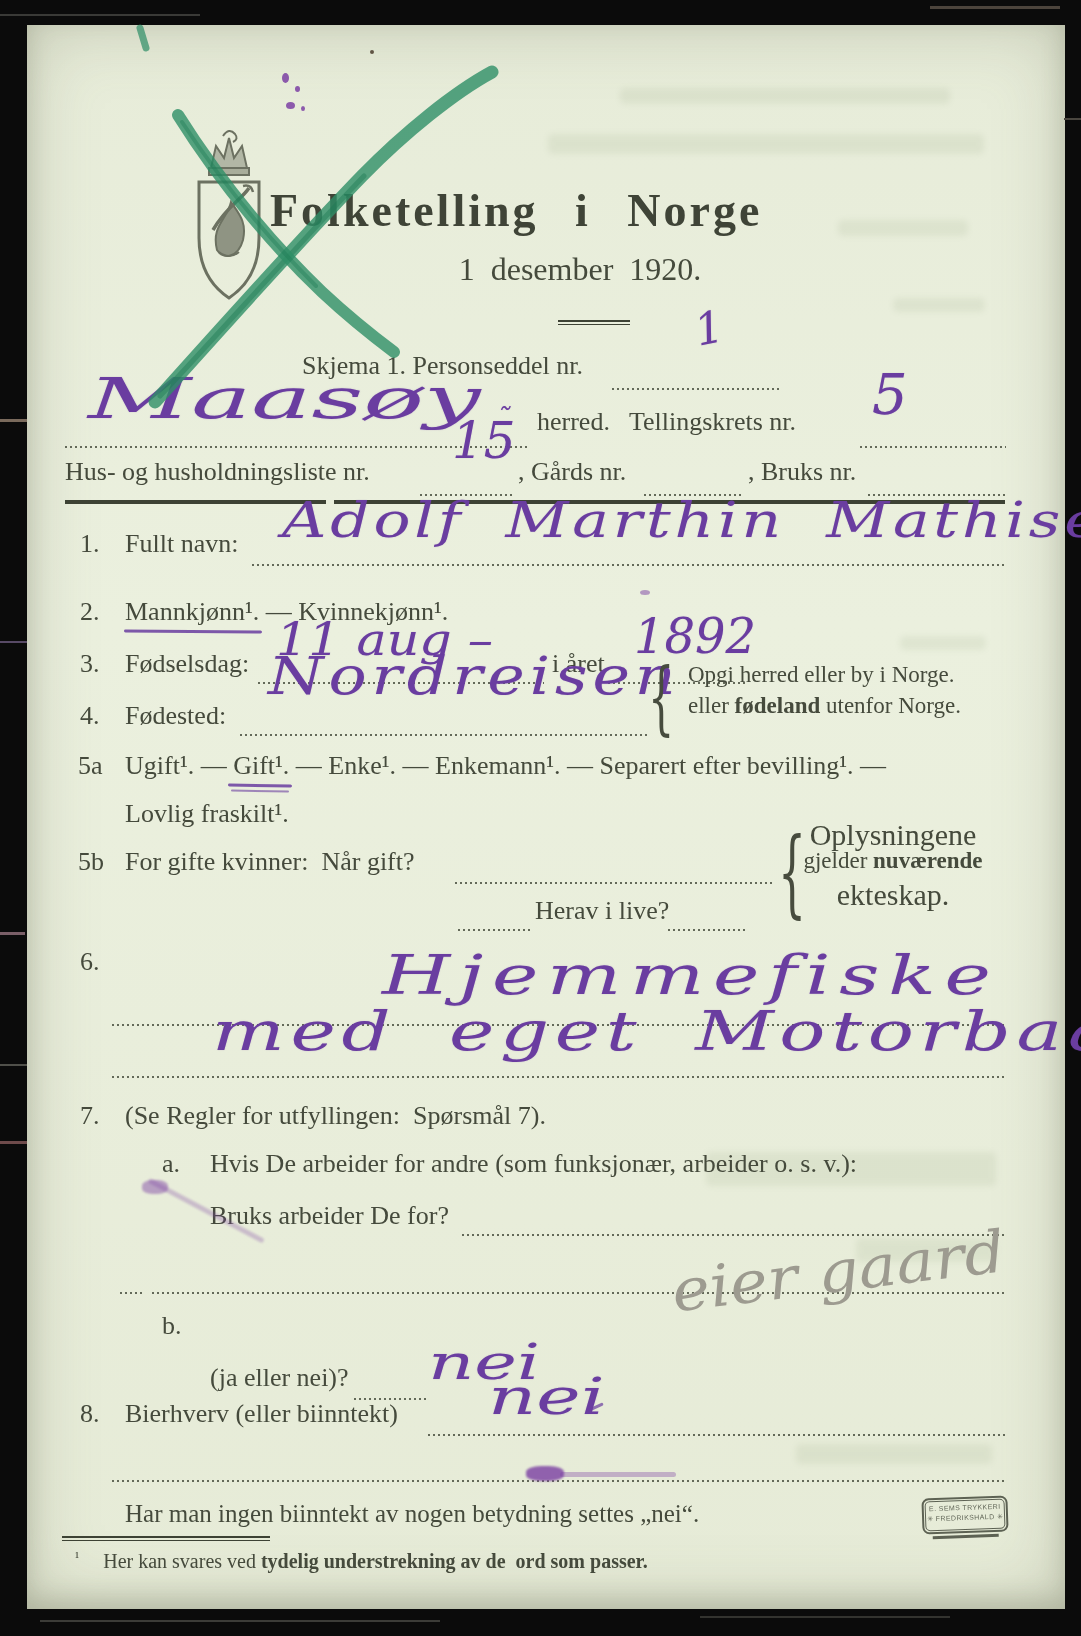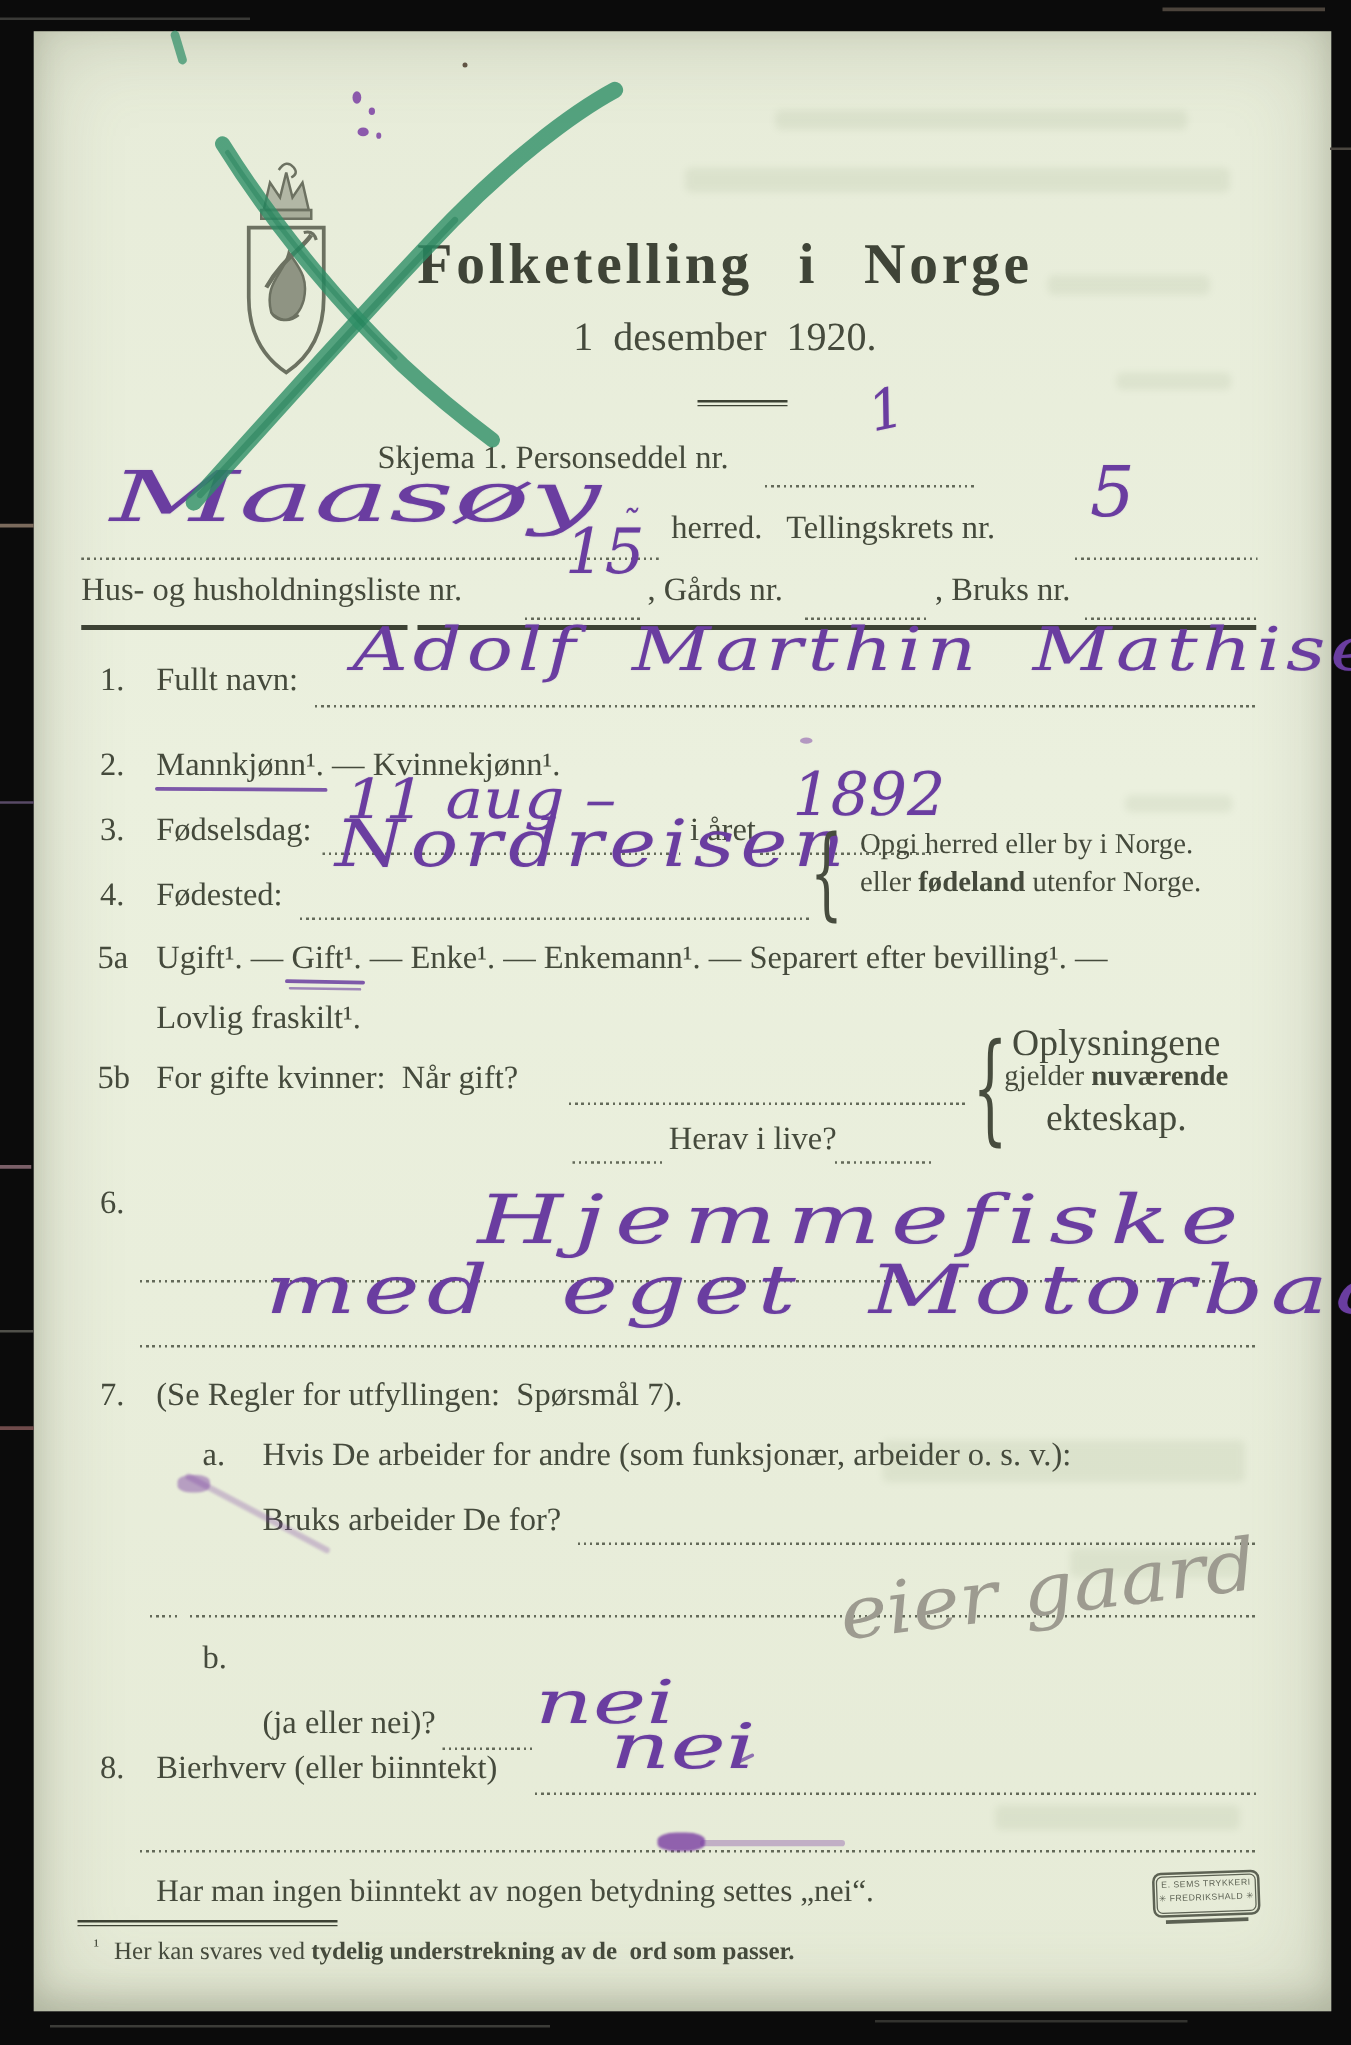--- a/index.html
+++ b/index.html
@@ -54,21 +54,21 @@
       <path d="M28,46 L33,24 L41,36 L46,16 L51,36 L59,24 L64,46 Z" fill="#6a6f5d" fill-opacity="0.5"></path>
       <rect x="26" y="46" width="40" height="7" fill="#6a6f5d" fill-opacity="0.6"></rect>
       <path d="M16,60 h60 v56 q0,40 -30,60 q-30,-20 -30,-60 Z" stroke-width="3"></path>
       <path d="M34,128 C28,104 44,98 48,80 C56,92 64,100 60,118 C55,136 40,138 34,128 Z" fill="#5c6152" fill-opacity="0.75"></path>
       <path d="M30,108 C44,84 58,78 66,66" stroke-width="3.5"></path>
       <path d="M60,64 q8,-2 10,6" stroke-width="2.5"></path>
       <path d="M36,130 q10,8 20,0" stroke-width="2"></path>
     </g>
   </svg>
 
-  <div class="t b" style="left:270px;top:186px;width:620px;text-align:center;font-size:46px;letter-spacing:3px;word-spacing:22px;color:#3f4437">Folketelling i Norge</div>
+  <div class="t b" style="left:270px;top:186px;width:620px;text-align:left;font-size:46px;letter-spacing:3px;word-spacing:22px;color:#3f4437">Folketelling i Norge</div>
   <div class="t" style="left:330px;top:252px;width:500px;text-align:center;font-size:32px;word-spacing:8px">1 desember 1920.</div>
   <div class="rule" style="left:558px;top:320px;width:72px;height:2px"></div>
   <div class="rule" style="left:558px;top:324px;width:72px;height:1px"></div>
 
   <div class="t" style="left:302px;top:352px">Skjema 1. Personseddel nr.</div>
   <div class="dot" style="left:612px;top:388px;width:168px"></div>
   <div class="hw" style="left:690px;top:306px;font-size:44px;transform:rotate(-12deg)">1</div>
 
   <div class="hw" style="left:88px;top:366px;font-size:56px;transform:scaleX(1.8)">Maasøy</div>
   <div class="dot" style="left:65px;top:446px;width:462px"></div>
@@ -162,21 +162,21 @@
   <div class="hw" style="left:488px;top:1368px;font-size:50px;transform:scaleX(1.5)">nei</div>
 
   <div class="dot" style="left:112px;top:1480px;width:893px"></div>
   <div class="speck" style="left:526px;top:1466px;width:38px;height:15px;opacity:.8;filter:blur(1px);border-radius:40%"></div>
   <div class="speck" style="left:560px;top:1472px;width:116px;height:5px;opacity:.35;border-radius:3px"></div>
 
   <div class="t" style="left:125px;top:1500px;font-size:25px">Har man ingen biinntekt av nogen betydning settes „nei“.</div>
 
   <div class="rule" style="left:62px;top:1536px;width:208px;height:2px"></div>
   <div class="rule" style="left:62px;top:1540px;width:208px;height:1px"></div>
-  <div class="t" style="left:75px;top:1550px;font-size:20px"><span style="font-size:14px;vertical-align:6px">¹</span><span style="margin-left:12px">Her kan svares ved </span><span class="b">tydelig understrekning av de  ord som passer.</span></div>
+  <div class="t" style="left:75px;top:1550px;font-size:20px"><span style="font-size:14px;vertical-align:6px">¹</span><span style="margin-left:24px">Her kan svares ved </span><span class="b">tydelig understrekning av de  ord som passer.</span></div>
 
   <div class="stamp">
     <div class="box"></div>
     <div class="inbox"></div>
     <div class="l1">E. SEMS TRYKKERI</div>
     <div class="l2">✳ FREDRIKSHALD ✳</div>
     <div class="bar"></div>
   </div>
 
   <svg width="1081" height="1636" viewBox="0 0 1081 1636">

